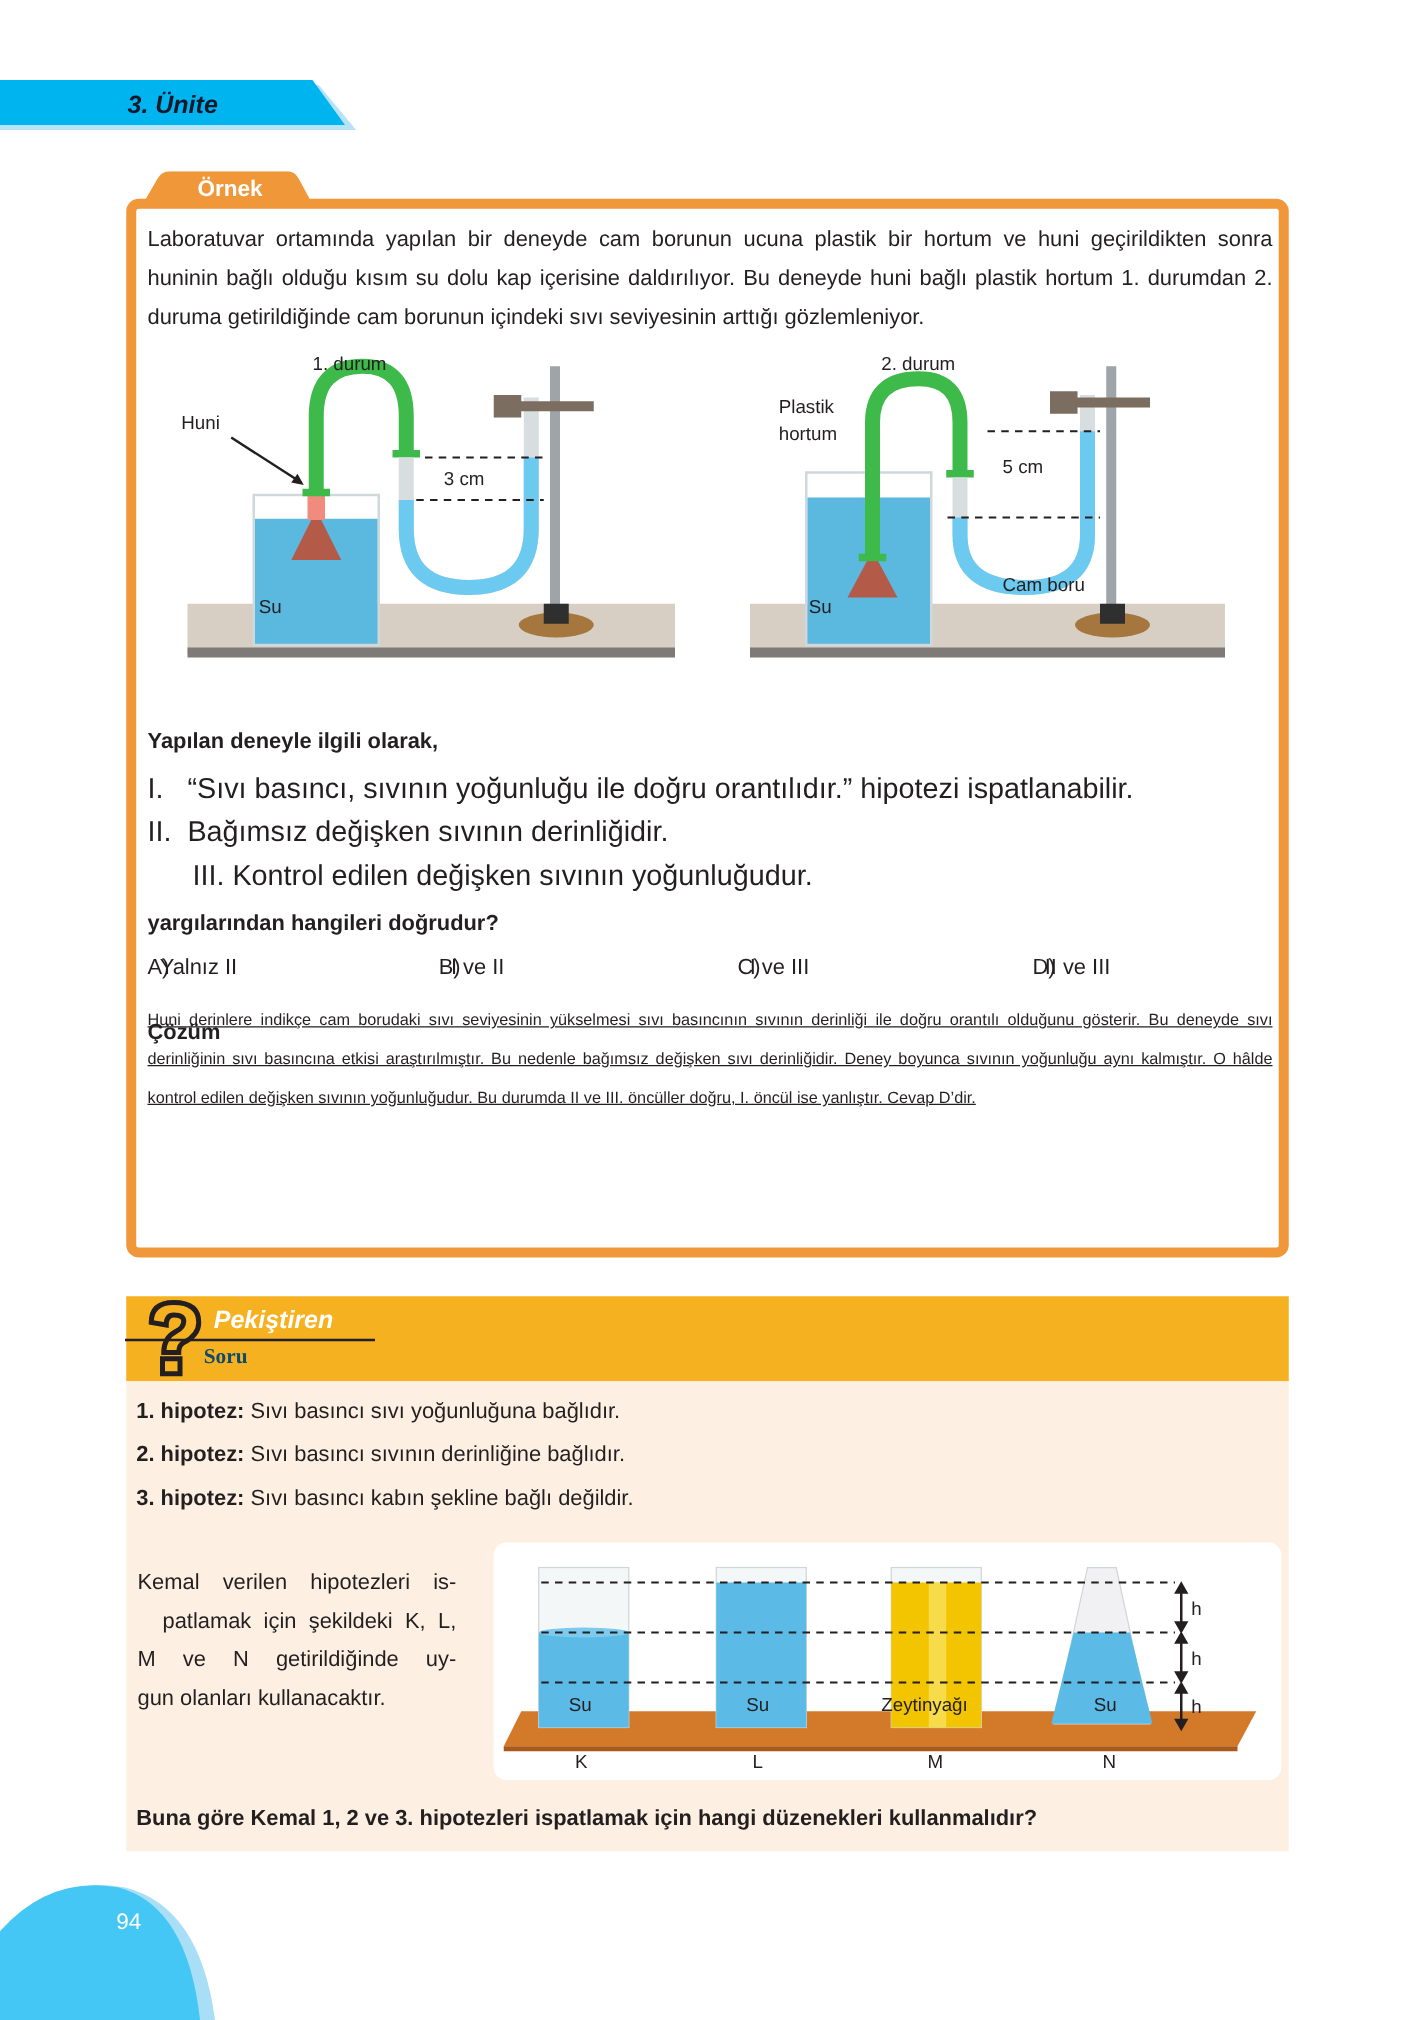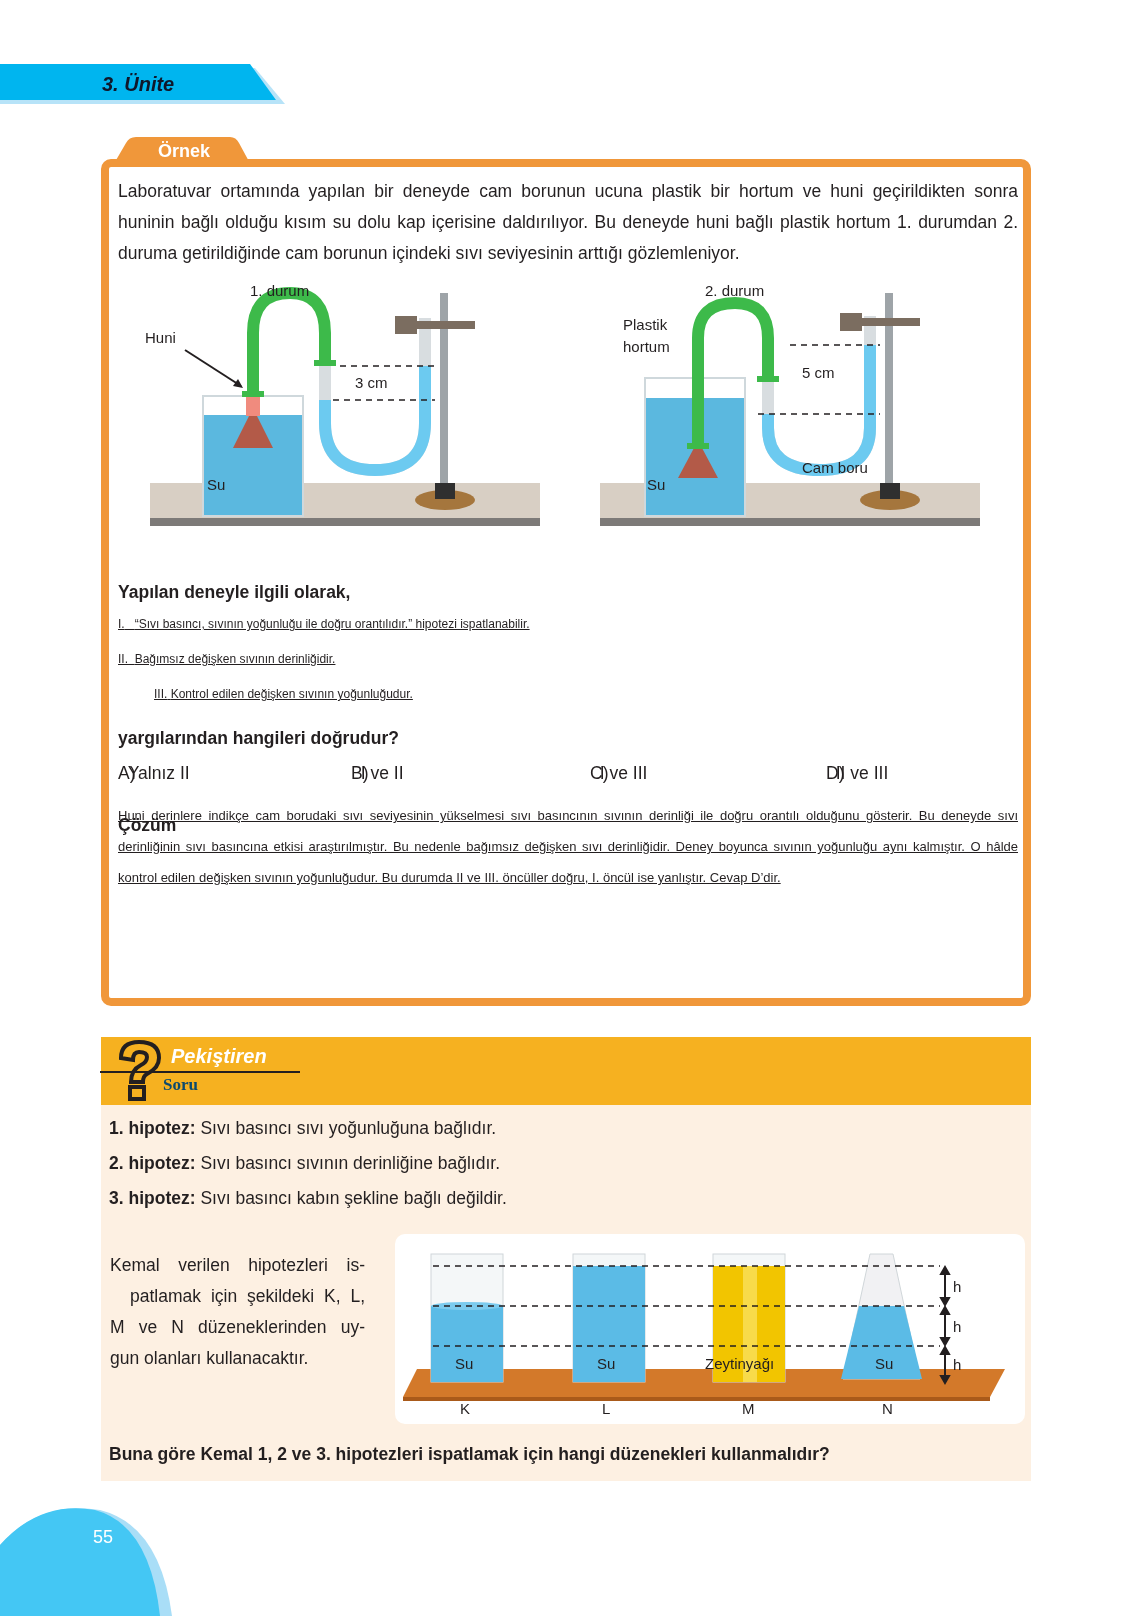--- a/index.html
+++ b/index.html
@@ -9,21 +9,21 @@
   .unit-label { position:absolute; left:102px; top:73px; font-size:20px; font-weight:bold; font-style:italic; color:#0f172a; }
 
   .ornek-tab { position:absolute; left:112px; top:137px; width:140px; height:30px; }
   .ornek-label { position:absolute; left:158px; top:141px; font-size:18px; font-weight:bold; color:#fff; }
   .ornek-box { position:absolute; left:101px; top:159px; width:930px; height:847px; border:8px solid #f0973a; border-radius:10px; background:#fff; box-sizing:border-box; }
   .intro { position:absolute; left:118px; top:176px; width:900px; text-align:justify; font-size:17.5px; line-height:31px; }
 
   .fig { position:absolute; }
   .bold { font-weight:bold; }
   .q-head { position:absolute; left:118px; top:582px; font-size:17.5px; font-weight:bold; }
-  .stmt { position:absolute; left:118px; font-size:12px;text-decoration:underline; }
+  .stmt { position:absolute; left:118px; font-size:23px; }
   .choices { position:absolute; left:118px; top:763px; width:900px; font-size:17.5px; }
   .choices span { position:absolute; top:0; white-space:nowrap; }
   .cozum-head { position:absolute; left:118px; top:815px; font-size:17.5px; font-weight:bold; }
   .cozum { position:absolute; left:118px; top:800px; width:900px; text-align:justify; font-size:13px; line-height:31px; text-align-last:left;text-decoration:underline; }
 
   .pek-header { position:absolute; left:101px; top:1037px; width:930px; height:68px; background:#f6b120; }
   .pek-body { position:absolute; left:101px; top:1105px; width:930px; height:376px; background:#fdf0e2; }
   .pek-title { position:absolute; left:171px; top:1045px; font-size:20px; font-weight:bold; font-style:italic; color:#fff;text-align:right; }
   .pek-line { position:absolute; left:100px; top:1071px; width:200px; height:2px; background:#231f20; }
   .pek-sub { position:absolute; left:163px; top:1075px; font-size:17px; font-weight:bold; color:#0c4a6e;font-family:Liberation Serif, serif; }
@@ -149,21 +149,21 @@
 <div class="pek-title">Pekiştiren</div>
 <div class="pek-sub">Soru</div>
 
 <div class="hyp" style="top:1118px;"><span class="bold">1. hipotez:</span><span> Sıvı basıncı sıvı yoğunluğuna bağlıdır.</span></div>
 <div class="hyp" style="top:1153px;"><span class="bold">2. hipotez:</span><span> Sıvı basıncı sıvının derinliğine bağlıdır.</span></div>
 <div class="hyp" style="top:1188px;"><span class="bold">3. hipotez:</span><span> Sıvı basıncı kabın şekline bağlı değildir.</span></div>
 
 <div class="kemal">
   <div style="text-align-last:justify;">Kemal verilen hipotezleri is-</div>
   <div style="text-align-last:justify;margin-left:20px;">patlamak için şekildeki K, L,</div>
-  <div style="text-align-last:justify;">M ve N düzeneklerinden uy-</div>
+  <div style="text-align-last:justify;">M ve N getirildiğinde uy-</div>
   <div>gun olanları kullanacaktır.</div>
 </div>
 
 <div class="diagram-box">
   <svg width="630" height="190" viewBox="0 0 630 190">
     <polygon points="22,135 610,135 595,163 8,163" fill="#d3792a"></polygon>
     <rect x="8" y="163" width="587" height="4" fill="#a95a1a"></rect>
 
     <rect x="36" y="20" width="72" height="128" fill="#f4f7f8" stroke="#d0d6d9"></rect>
     <rect x="36" y="72" width="72" height="76" fill="#5bbbe6"></rect>
@@ -209,13 +209,13 @@
     <text x="487" y="180" class="fig-label">N</text>
   </svg>
 </div>
 
 <div class="final-q">Buna göre Kemal 1, 2 ve 3. hipotezleri ispatlamak için hangi düzenekleri kullanmalıdır?</div>
 
 <svg class="page-bubble" viewBox="0 0 180 111">
   <path d="M0,111 L0,40 Q40,-5 100,5 Q160,20 172,111 Z" fill="#a9def7"></path>
   <path d="M0,111 L0,40 Q40,-5 95,5 Q150,20 160,111 Z" fill="#44c7f4"></path>
 </svg>
-<div class="page-num">55</div>
+<div class="page-num">94</div>
 
 </body></html>

